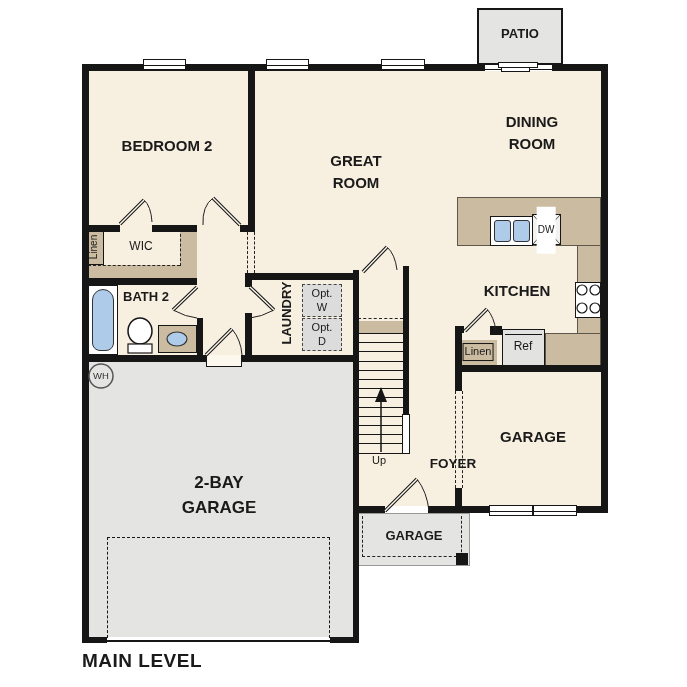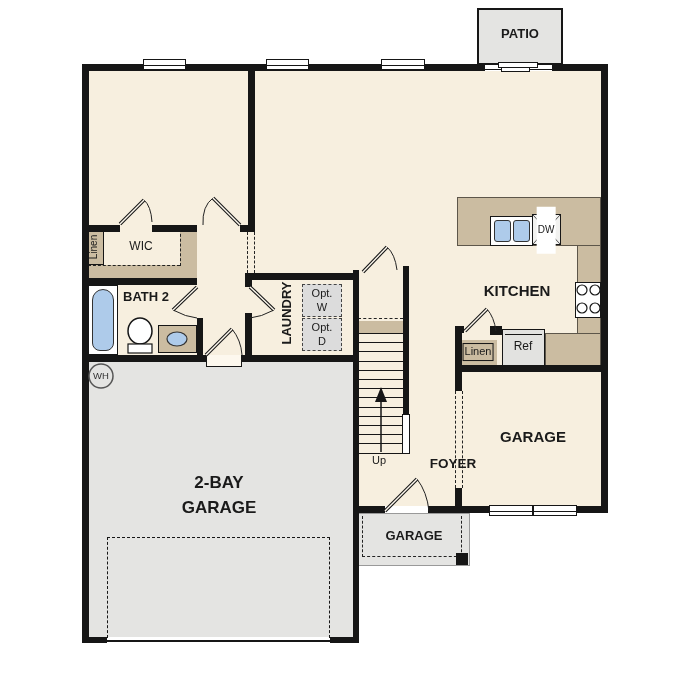--- a/index.html
+++ b/index.html
@@ -166,31 +166,35 @@
     <ellipse cx="177" cy="339" rx="10" ry="7" fill="#aecbea" stroke="#333" stroke-width="1.2"></ellipse>
 
     <circle cx="101" cy="376" r="12" fill="#e4e4e2" stroke="#555" stroke-width="1.5"></circle>
 
     <g>
       <line x1="381" y1="452" x2="381" y2="401" stroke="#161616" stroke-width="1.5"></line>
       <polygon points="381,387 375,402 387,402" fill="#161616"></polygon>
     </g>
   </svg>
 
+  <div class="lbl" style="left:167px;top:146px;font-size:15px;">BEDROOM 2</div>
+  <div class="lbl wrap" style="left:356px;top:172px;font-size:15px;width:80px;">GREAT ROOM</div>
+  <div class="lbl wrap" style="left:532px;top:133px;font-size:15px;">DINING ROOM</div>
   <div class="lbl" style="left:517px;top:291px;font-size:15px;">KITCHEN</div>
   <div class="lbl" style="left:533px;top:437px;font-size:15px;">GARAGE</div>
   <div class="lbl" style="left:431px;top:464px;font-size:13.5px;padding-left:44px;">FOYER</div>
   <div class="lbl wrap" style="left:219px;top:496px;font-size:17px;width:100px;">2-BAY GARAGE</div>
   <div class="lbl" style="left:146px;top:297px;font-size:13px;">BATH 2</div>
   <div class="lbl" style="left:141px;top:247px;font-size:12px;font-weight:normal;text-align:right;">WIC</div>
   <div class="lbl vert plain" style="left:94px;top:247px;font-size:10px;">Linen</div>
   <div class="lbl vert" style="left:287px;top:313px;font-size:13px;">LAUNDRY</div>
   <div class="lbl" style="left:520px;top:34px;font-size:13px;">PATIO</div>
   <div class="lbl" style="left:414px;top:536px;font-size:13px;">GARAGE</div>
   <div class="lbl plain wrap" style="left:322px;top:300px;font-size:11px;width:30px;line-height:1.3;">Opt. W</div>
   <div class="lbl plain wrap" style="left:322px;top:334px;font-size:11px;width:30px;line-height:1.3;">Opt. D</div>
   <div class="lbl plain" style="left:379px;top:461px;font-size:11px;">Up</div>
   <div class="lbl plain" style="left:478px;top:352px;font-size:11px;background:#cbbca1;border:1px solid #161616;padding:0 1px;">Linen</div>
   <div class="lbl plain" style="left:523px;top:347px;font-size:12px;">Ref</div>
   <div class="lbl plain" style="left:546px;top:230px;font-size:10px;background:#fff;padding:16px 1px;">DW</div>
   <div class="lbl plain" style="left:101px;top:376px;font-size:9.5px;color:#333;">WH</div>
+  <div class="abs" style="left:82px;top:650px;font-size:19px;font-weight:bold;letter-spacing:0.5px;">MAIN LEVEL</div>
 
 </div>
 
 </body></html>

